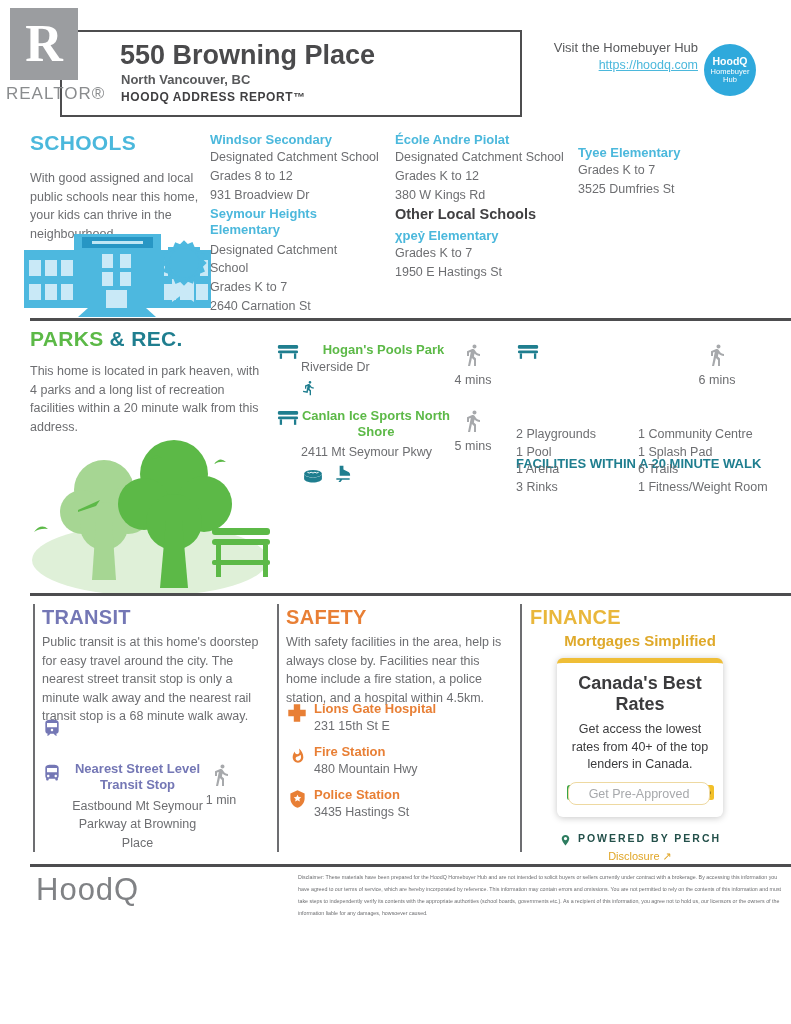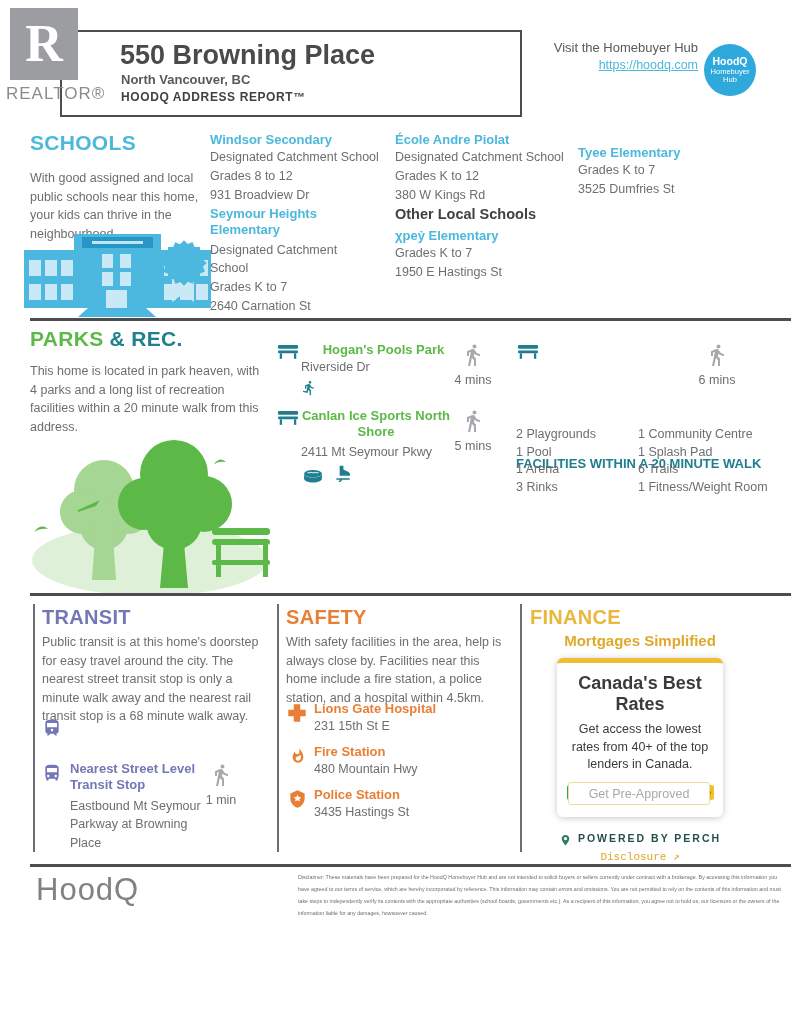--- a/index.html
+++ b/index.html
@@ -38,26 +38,26 @@
   .icn{display:inline-block;vertical-align:middle;}
   
   .fin-sub{font-size:15px;font-weight:bold;color:#DFA92A;text-align:center;}
   .fin-card{position:absolute;left:557px;top:658px;width:166px;height:154px;background:#fff;border-radius:6px;
             border-top:5px solid #EFBE37;box-shadow:0 1px 7px rgba(0,0,0,.22);}
   .fin-card-title{margin-top:10px;text-align:center;font-size:18px;font-weight:bold;color:#3B3B3D;}
   .fin-card-body{margin:6px 12px 0;text-align:center;font-size:12.5px;line-height:1.4;color:#3B3B3D;}
   .lenders{margin-top:10px;display:flex;justify-content:center;align-items:center;gap:11px;}
   .chip{width:15px;height:15px;border-radius:2.5px;display:flex;align-items:center;justify-content:center;
         font-size:8px;font-weight:bold;}
-  .fin-btn{position:absolute;left:11px;top:119px;width:142px;height:23px;border:1px solid #EED9A1;border-radius:3px;
+  .fin-btn{position:absolute;left:11px;top:119px;width:142px;height:23px;border:1px solid #EED9A1;border-radius:8px;
            background:#fff;color:#A7A9AC;font-size:12.5px;display:flex;align-items:center;justify-content:center;cursor:pointer;
            font-family:"Liberation Sans",sans-serif;}
   .powered{position:absolute;left:530px;top:832px;width:220px;text-align:center;font-size:10.5px;font-weight:bold;
            letter-spacing:2px;color:#23504A;}
-  .disclosure{position:absolute;left:530px;top:850px;width:220px;text-align:center;font-size:11px;color:#E0A526;cursor:pointer;font-family:Liberation Mono, monospace;}
+  .disclosure{position:absolute;left:530px;top:850px;width:220px;text-align:center;font-size:11px;color:#E0A526;cursor:pointer;}
   
   .hoodq-logo{position:absolute;left:36px;top:872px;font-size:31px;color:#808285;letter-spacing:1px;}
   .disclaimer{position:absolute;left:298px;top:872px;width:489px;font-size:5.3px;line-height:2.26;color:#6D6E71;}
 </style>
 </head>
 <body>
 
 <div class="page">
 
   <div class="hdr-frame"></div>
@@ -266,21 +266,21 @@
   <div class="abs sec-title purple" style="left:42px;top:606px;font-size:20px;">TRANSIT</div>
   <div class="abs intro" style="left:42px;top:633px;width:228px;">Public transit is at this home's doorstep for easy travel around the city. The nearest street transit stop is only a minute walk away and the nearest rail transit stop is a 68 minute walk away.</div>
 
   <svg class="abs purple" style="left:42px;top:717px;" width="20" height="22" viewBox="0 0 24 24" fill="currentColor">
     <path d="M12 2c-4.42 0-8 .5-8 4v9.5C4 17.43 5.57 19 7.5 19L6 20.5v.5h2l2-2h4l2 2h2v-.5L16.5 19c1.93 0 3.5-1.57 3.5-3.5V6c0-3.5-3.58-4-8-4zm0 14c-.83 0-1.5-.67-1.5-1.5S11.17 13 12 13s1.5.67 1.5 1.5S12.83 16 12 16zm6-5H6V6h12v5z"></path>
   </svg>
 
   <svg class="abs purple" style="left:40px;top:763px;" width="24" height="20" viewBox="0 0 24 24" fill="currentColor">
     <path d="M4 16c0 .88.39 1.67 1 2.22V20c0 .55.45 1 1 1h1c.55 0 1-.45 1-1v-1h8v1c0 .55.45 1 1 1h1c.55 0 1-.45 1-1v-1.78c.61-.55 1-1.34 1-2.22V6c0-3.5-3.58-4-8-4s-8 .5-8 4v10zm3.5 1c-.83 0-1.5-.67-1.5-1.5S6.67 14 7.5 14s1.5.67 1.5 1.5S8.33 17 7.5 17zm9 0c-.83 0-1.5-.67-1.5-1.5s.67-1.5 1.5-1.5 1.5.67 1.5 1.5-.67 1.5-1.5 1.5zm1.5-6H6V6h12v5z"></path>
   </svg>
-  <div class="abs" style="left:70px;top:761px;width:135px;">
+  <div class="abs" style="left:70px;top:761px;width:135px;text-align:center;">
     <div class="item-name purple">Nearest Street Level Transit Stop</div>
     <div class="item-detail" style="margin-top:3px;">Eastbound Mt Seymour Parkway at Browning Place</div>
   </div>
   <div class="walk" style="left:198px;top:762px;">
     <svg style="color:#A7A9AC;" width="24" height="26" viewBox="0 0 24 24" fill="currentColor">
       <path d="M13.5 5.5c1.1 0 2-.9 2-2s-.9-2-2-2-2 .9-2 2 .9 2 2 2zM9.8 8.9L7 23h2.1l1.8-8 2.1 2v6h2v-7.5l-2.1-2 .6-3C14.8 12 16.8 13 19 13v-2c-1.9 0-3.5-1-4.3-2.4l-1-1.6c-.4-.6-1-1-1.7-1-.3 0-.5.1-.8.1L6 8.3V13h2V9.6l1.8-.7"></path>
     </svg>
     <div class="mins">1 min</div>
   </div>
 

